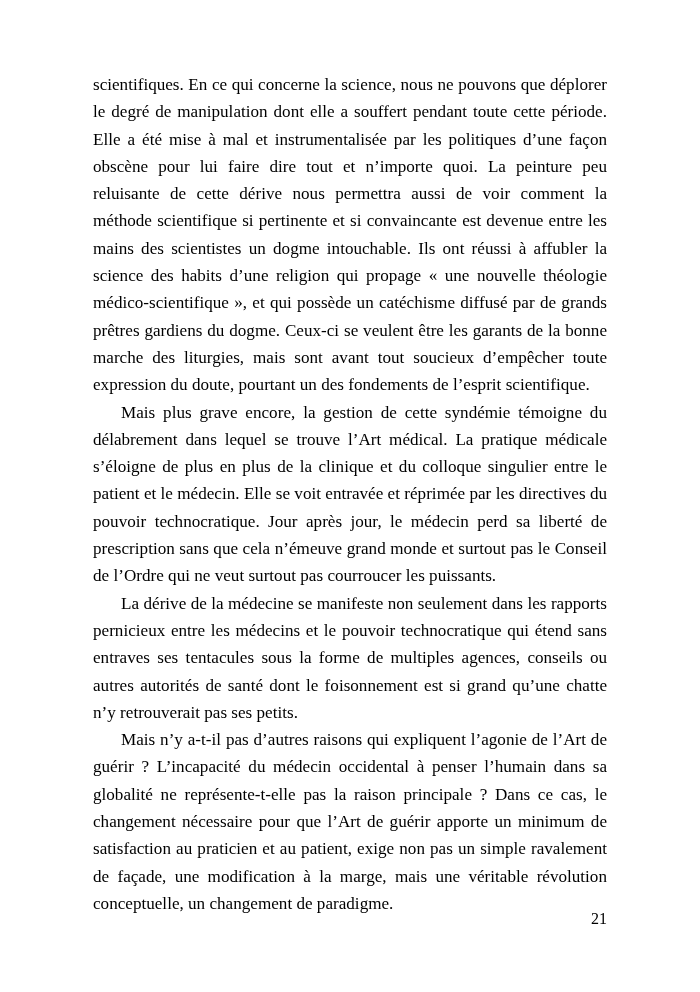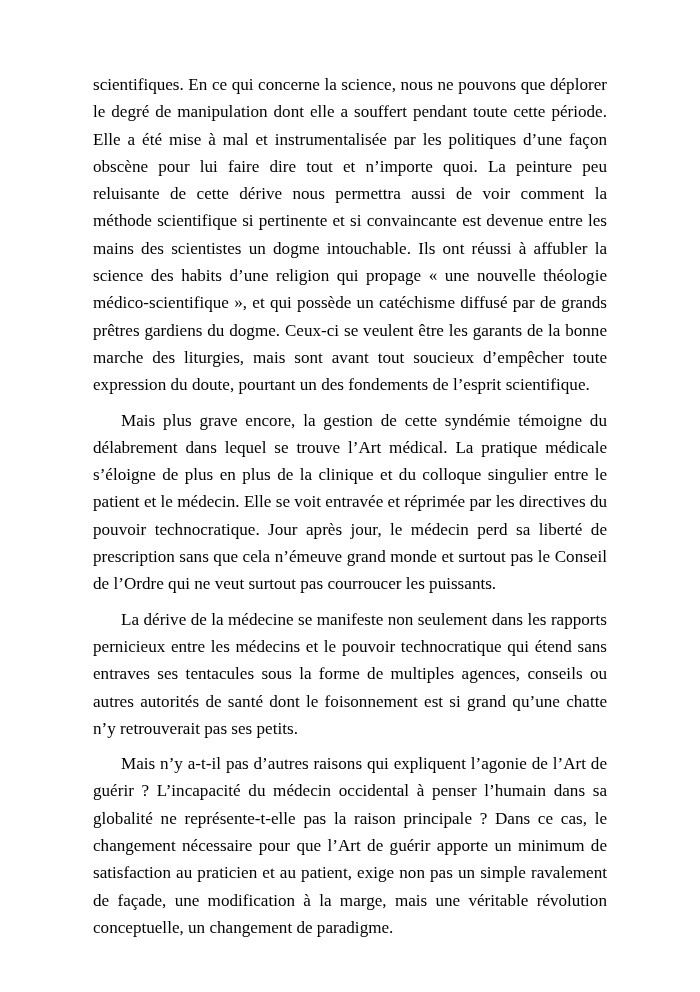--- a/index.html
+++ b/index.html
@@ -41,21 +41,20 @@
     text-align: justify;
     text-justify: inter-word;
     hyphens: none;
     -webkit-hyphens: none;
     letter-spacing: 0.01px;
     word-spacing: 0px;
   }
 
   .para.indent {
     text-indent: 28px;
-    margin-top: 8px;
   }
 
   .para.first {
     text-indent: 0;
   }
 
   #page-number {
     position: absolute;
     left: 93px;
     top: 908px;
@@ -77,14 +76,15 @@
     <p class="para first">scientifiques. En ce qui concerne la science, nous ne pouvons que déplorer le degré de manipulation dont elle a souffert pendant toute cette période. Elle a été mise à mal et instrumentalisée par les politiques d’une façon obscène pour lui faire dire tout et n’importe quoi. La peinture peu reluisante de cette dérive nous permettra aussi de voir comment la méthode scientifique si pertinente et si convaincante est devenue entre les mains des scientistes un dogme intouchable. Ils ont réussi à affubler la science des habits d’une religion qui propage « une nouvelle théologie médico-scientifique », et qui possède un catéchisme diffusé par de grands prêtres gardiens du dogme. Ceux-ci se veulent être les garants de la bonne marche des liturgies, mais sont avant tout soucieux d’empêcher toute expression du doute, pourtant un des fondements de l’esprit scientifique.</p>
 
     <p class="para indent">Mais plus grave encore, la gestion de cette syndémie témoigne du délabrement dans lequel se trouve l’Art médical. La pratique médicale s’éloigne de plus en plus de la clinique et du colloque singulier entre le patient et le médecin. Elle se voit entravée et réprimée par les directives du pouvoir technocratique. Jour après jour, le médecin perd sa liberté de prescription sans que cela n’émeuve grand monde et surtout pas le Conseil de l’Ordre qui ne veut surtout pas courroucer les puissants.</p>
 
     <p class="para indent">La dérive de la médecine se manifeste non seulement dans les rapports pernicieux entre les médecins et le pouvoir technocratique qui étend sans entraves ses tentacules sous la forme de multiples agences, conseils ou autres autorités de santé dont le foisonnement est si grand qu’une chatte n’y retrouverait pas ses petits.</p>
 
     <p class="para indent">Mais n’y a-t-il pas d’autres raisons qui expliquent l’agonie de l’Art de guérir ? L’incapacité du médecin occidental à penser l’humain dans sa globalité ne représente-t-elle pas la raison principale ? Dans ce cas, le changement nécessaire pour que l’Art de guérir apporte un minimum de satisfaction au praticien et au patient, exige non pas un simple ravalement de façade, une modification à la marge, mais une véritable révolution conceptuelle, un changement de paradigme.</p>
 
   </div>
 
+  <div id="page-number">21</div>
 
 </div>
 
 </body></html>

